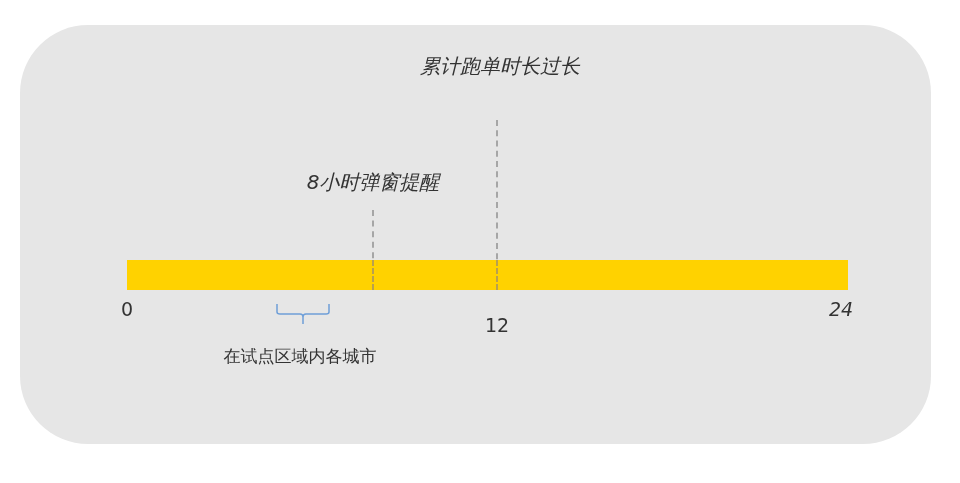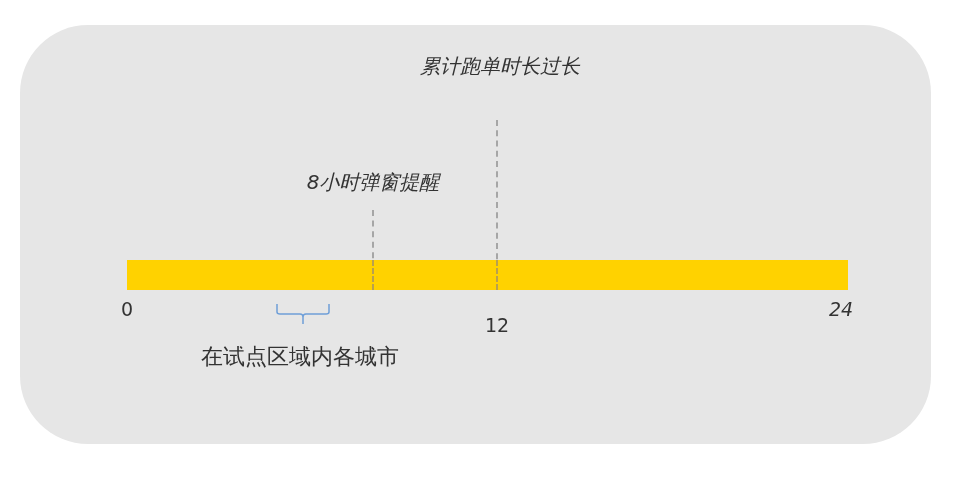--- a/index.html
+++ b/index.html
@@ -4,21 +4,21 @@
 <style>
   html, body { margin:0; padding:0; background:#ffffff; }
   body { width:960px; height:483px; position:relative; overflow:hidden;
          font-family:"DejaVu Sans","Liberation Sans",sans-serif; color:#333; }
   .panel { position:absolute; left:20px; top:25px; width:911px; height:419px;
            background:#e6e6e6; border-radius:68px; }
   .bar { position:absolute; left:127px; top:260px; width:721px; height:30px; background:#ffd200; }
   .vline { position:absolute; width:0; border-left:2px dashed #a6a6a6; }
   .label { position:absolute; text-align:center; font-size:20px; line-height:28px; color:#333; white-space:nowrap; }
   .tick { position:absolute; font-size:19px; color:#333; transform:translateX(-50%); }
-  .note { position:absolute; text-align:center; font-size:22px; line-height:23px; color:#333; white-space:nowrap; }
+  .note { position:absolute; text-align:center; font-size:17px; line-height:23px; color:#333; white-space:nowrap; }
   .brace { position:absolute; }
 </style>
 </head>
 <body>
 
 <div class="panel"></div>
 
 <div class="label" style="left:380px; top:52px; width:240px;font-style:italic;">
   <div>累计跑单时长过长</div>
 </div>

